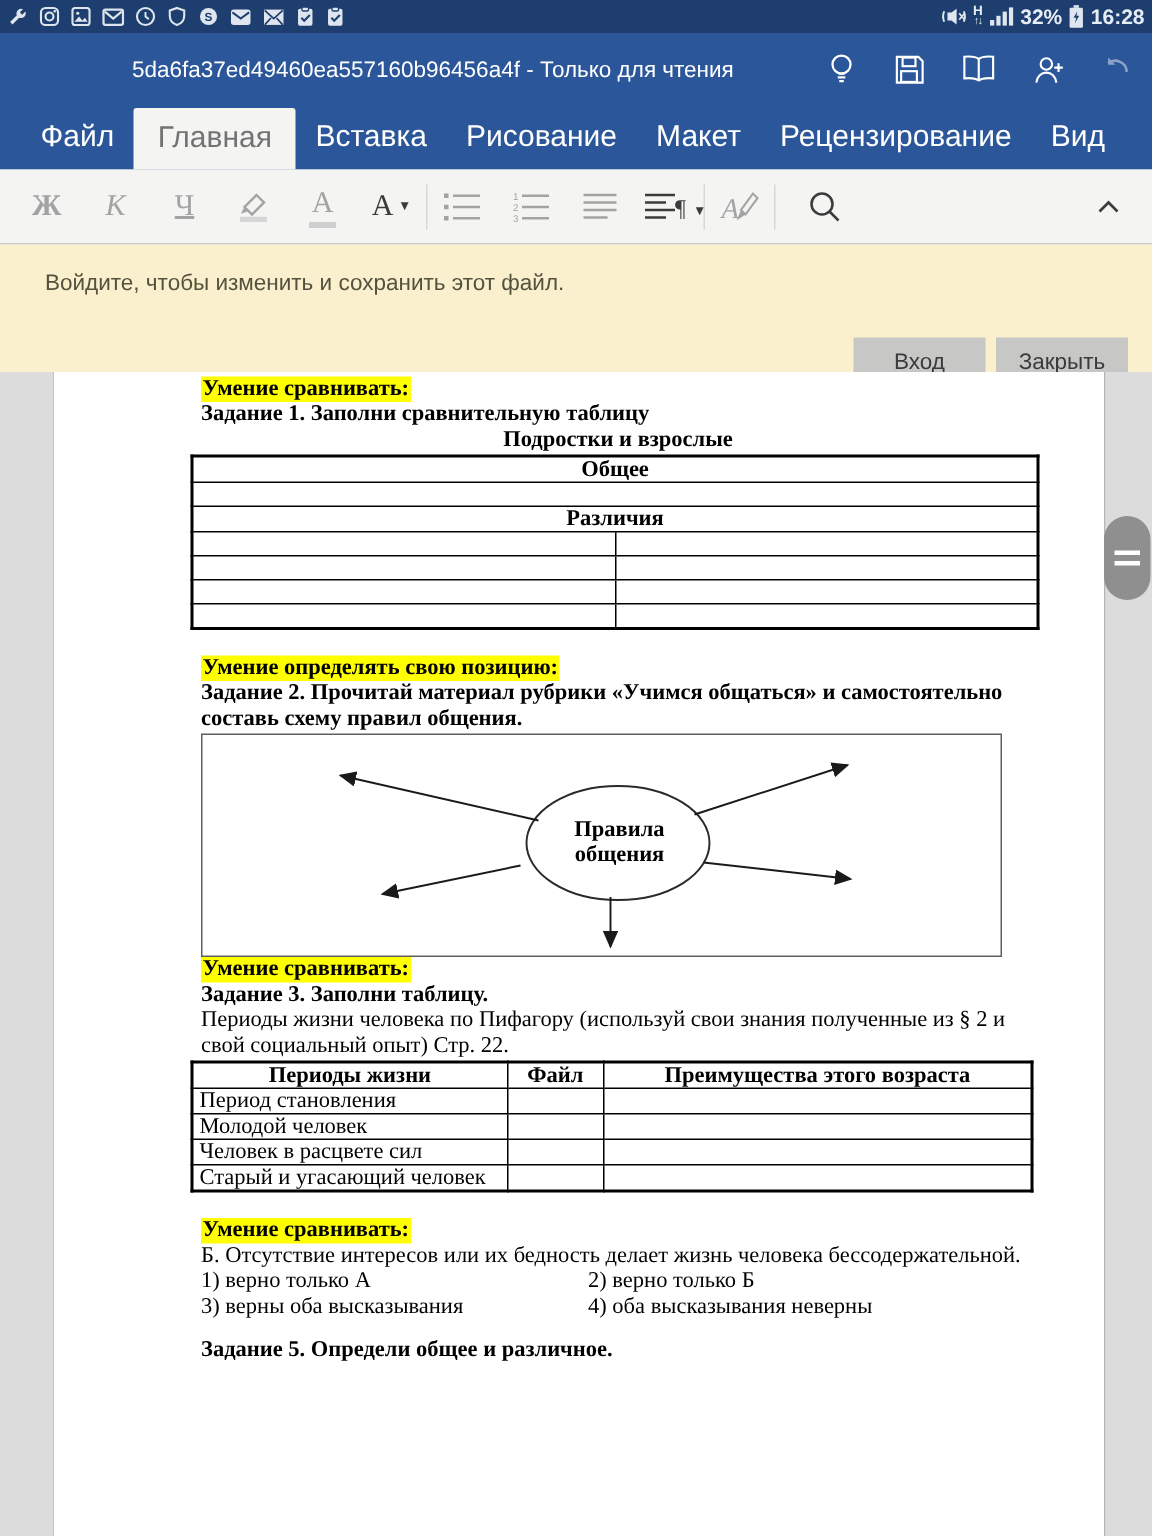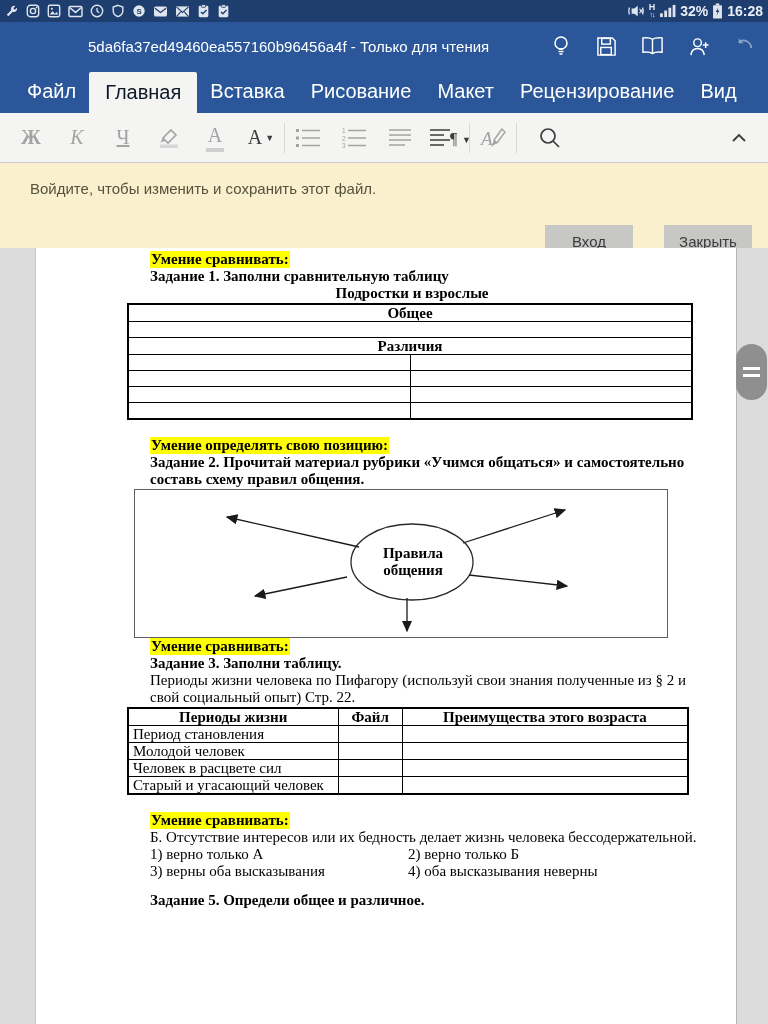--- a/index.html
+++ b/index.html
@@ -17,42 +17,42 @@
   
   .titlebar{position:absolute;top:22px;left:0;right:0;height:48px;background:#2b579a;display:flex;align-items:center;}
   .tb-title{margin-left:88px;color:#fff;font-size:15px;white-space:nowrap;}
   .tb-icons{margin-left:auto;display:flex;align-items:center;gap:23px;margin-right:12px;}
   .tb-icons .ic{width:23px;height:23px;display:flex;align-items:center;justify-content:center;}
   .dim{opacity:.45;}
 
   
   .tabbar{position:absolute;top:70px;left:0;right:0;height:43px;background:#2b579a;display:flex;align-items:stretch;padding-left:14px;}
   .tab{color:#fff;font-size:20px;display:flex;align-items:center;padding:0 13px;}
-  .tab.active{background:#f4f4f3;color:#0f172a;border-radius:2px 2px 0 0;margin-top:2px;padding:0 16px;}
+  .tab.active{background:#f4f4f3;color:#737373;border-radius:2px 2px 0 0;margin-top:2px;padding:0 16px;}
 
   
   .toolbar{position:absolute;top:113px;left:0;right:0;height:50px;background:#f4f4f3;border-bottom:1px solid #cccccc;display:flex;align-items:center;box-sizing:border-box;}
   .tbn{width:46px;text-align:center;color:#a3a3a3;font-size:20px;font-family:"Liberation Serif",serif;position:relative;flex:none;}
   .tbn.dark{color:#3b3b3b;}
   .tsep{width:1px;height:30px;background:#d7d7d6;flex:none;}
   .ubar{display:block;margin:1px auto 0;width:18px;height:4px;background:#cfcfcf;}
   .dd{font-size:9px;color:#3b3b3b;vertical-align:3px;margin-left:3px;font-family:"Liberation Sans",sans-serif;}
   .tbn svg{display:block;margin:0 auto;}
 
   
   .banner{position:absolute;top:163px;left:0;right:0;height:102px;background:#faf0cd;}
   .banner-msg{position:absolute;left:30px;top:17px;font-size:15px;color:#54523e;}
-  .banner-btns{position:absolute;right:16px;bottom:7px;display:flex;gap:31px;}
+  .banner-btns{position:absolute;right:16px;bottom:7px;display:flex;gap:7px;}
   .banner-btn{width:88px;height:33px;background:#c7c7c6;color:#3b3b3b;font-size:15px;display:flex;align-items:center;justify-content:center;cursor:default;}
 
   
   .docarea{position:absolute;top:248px;left:0;right:0;bottom:0;background:#dcdcdc;}
   .page{position:absolute;left:35px;top:0;bottom:0;width:702px;background:#ffffff;border-left:1px solid #c6c6c6;border-right:1px solid #b5b5b5;box-sizing:border-box;}
   .content{position:absolute;left:91px;top:3px;width:570px;font-family:"Liberation Serif",serif;font-size:15px;line-height:17px;color:#000;}
-  .content .ind{margin-left:23px;}
+  .content .ind{margin-left:7px;}
   .b{font-weight:bold;}
   .hl{display:inline-block;background:#ffff00;font-weight:bold;padding:0 1px;}
   .caption{text-align:center;font-weight:bold;}
 
   table.doc{border-collapse:collapse;width:566px;table-layout:fixed;margin-top:1px;}
   table.doc td{border:1px solid #000;padding:0 4px;height:15px;font-size:15px;line-height:16px;overflow:hidden;white-space:nowrap;margin-left:36px;}
   table.doc{border:2px solid #000;}
   td.c{text-align:center;font-weight:bold;}
   td.empty-tall{height:51px;}
   table.t3{width:562px;}

